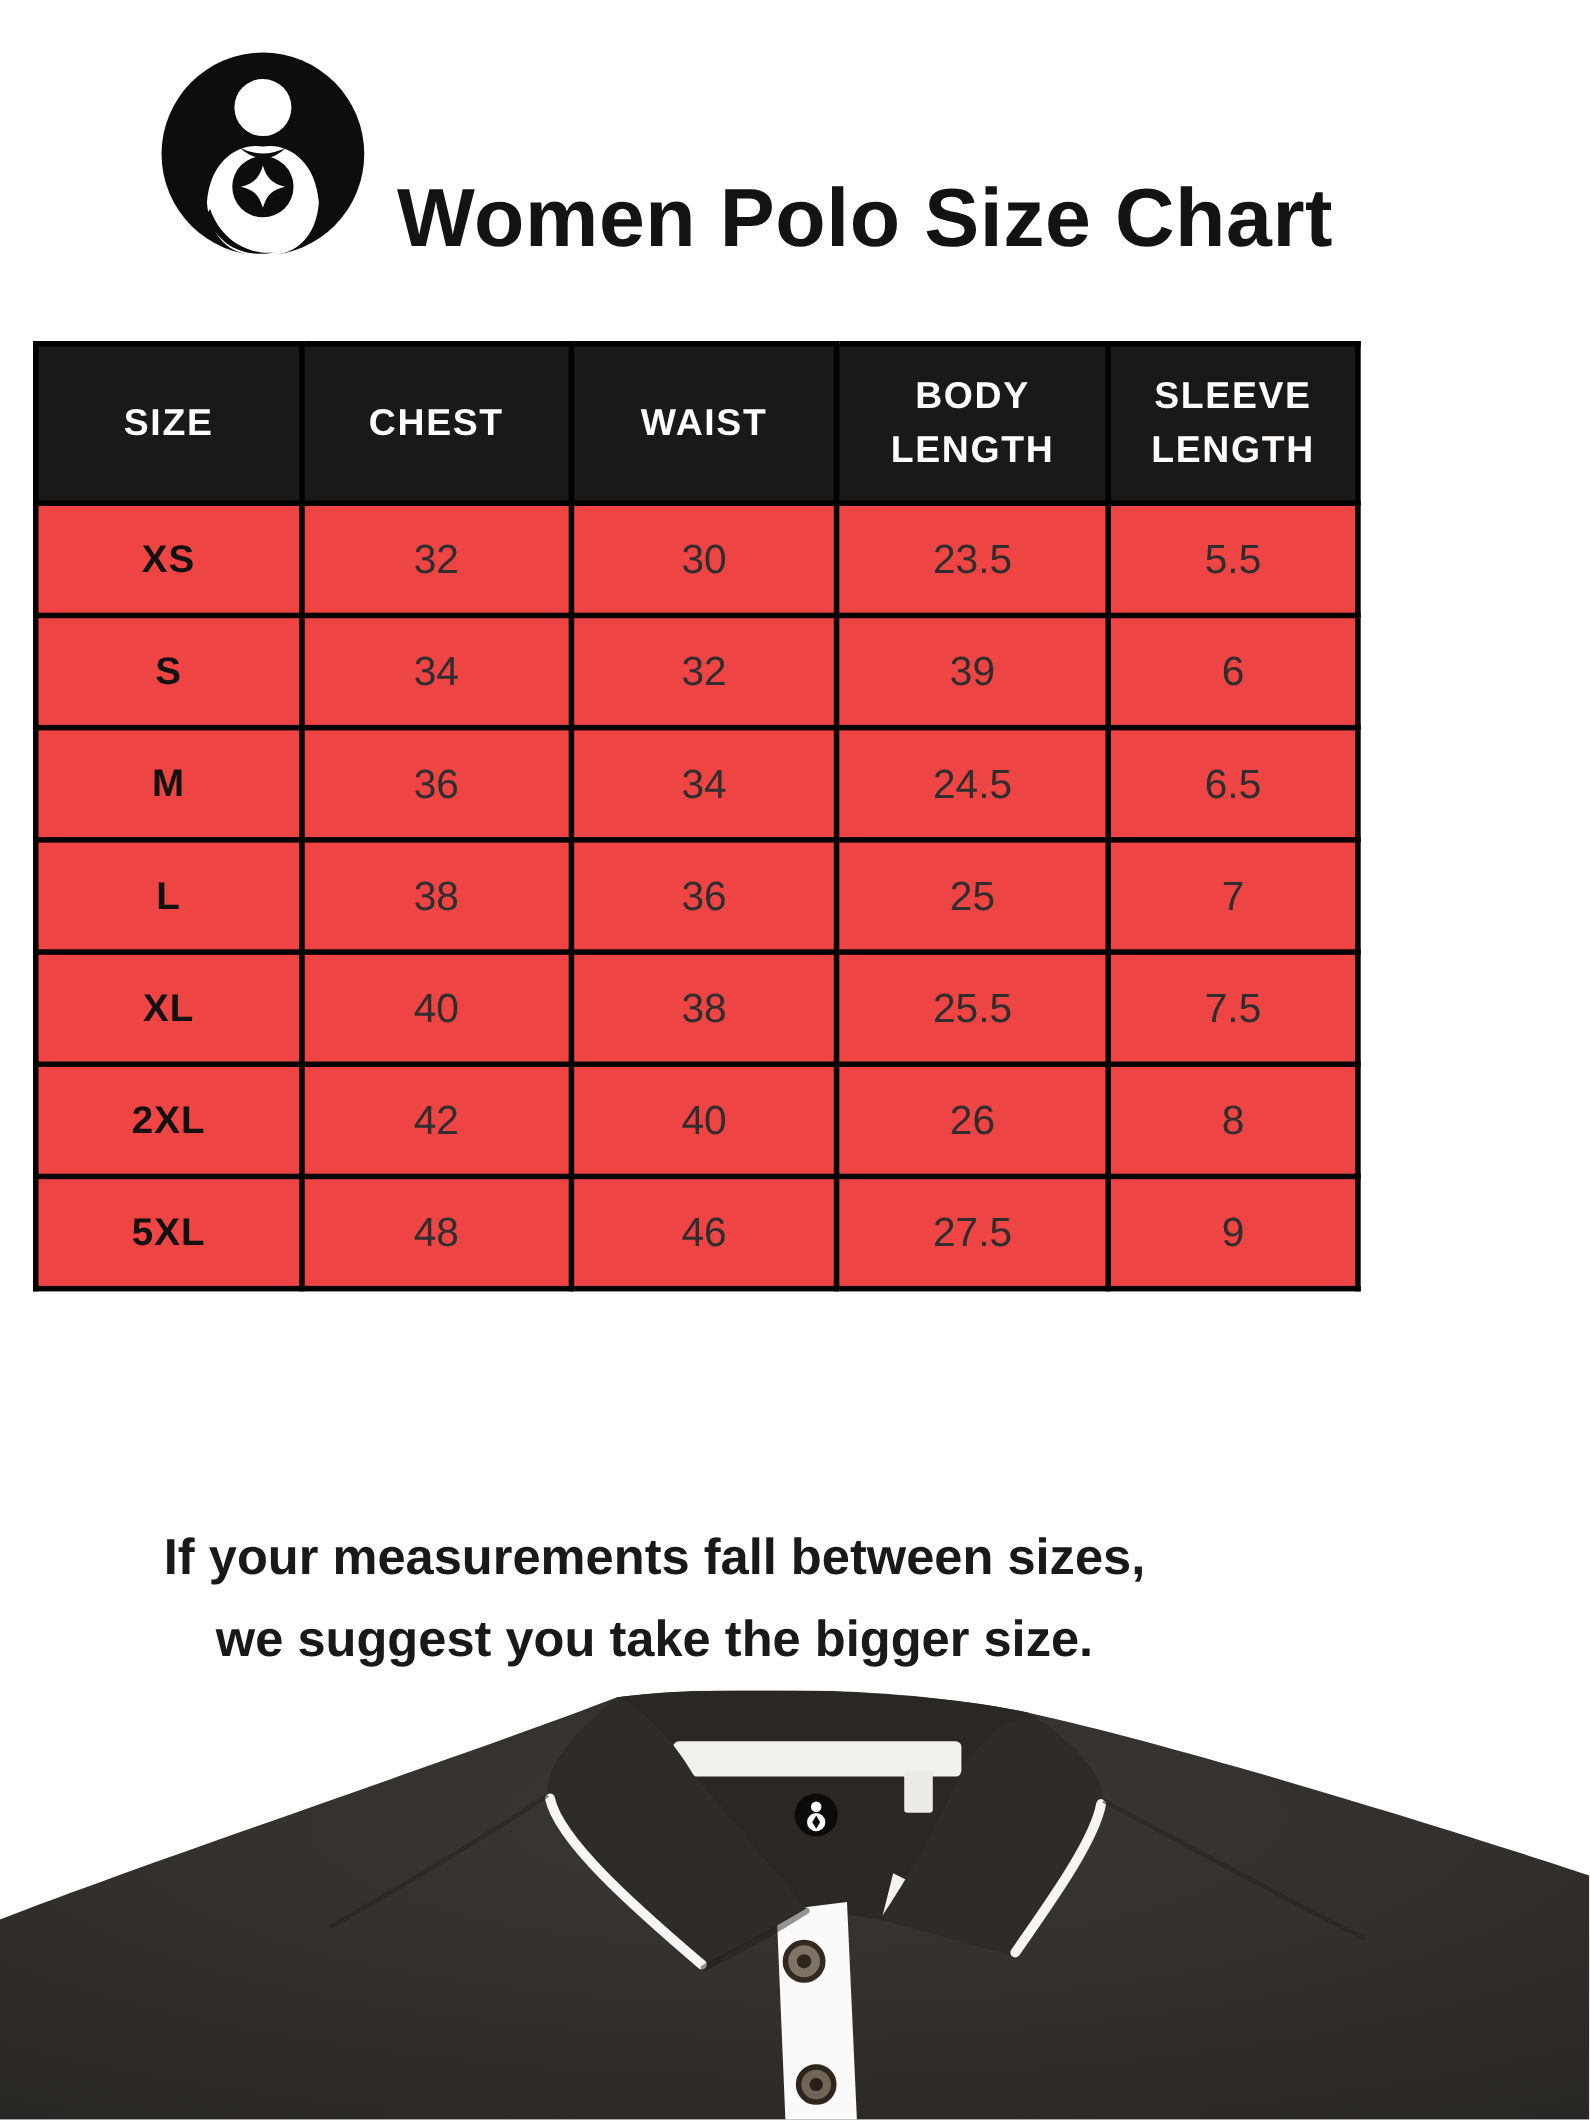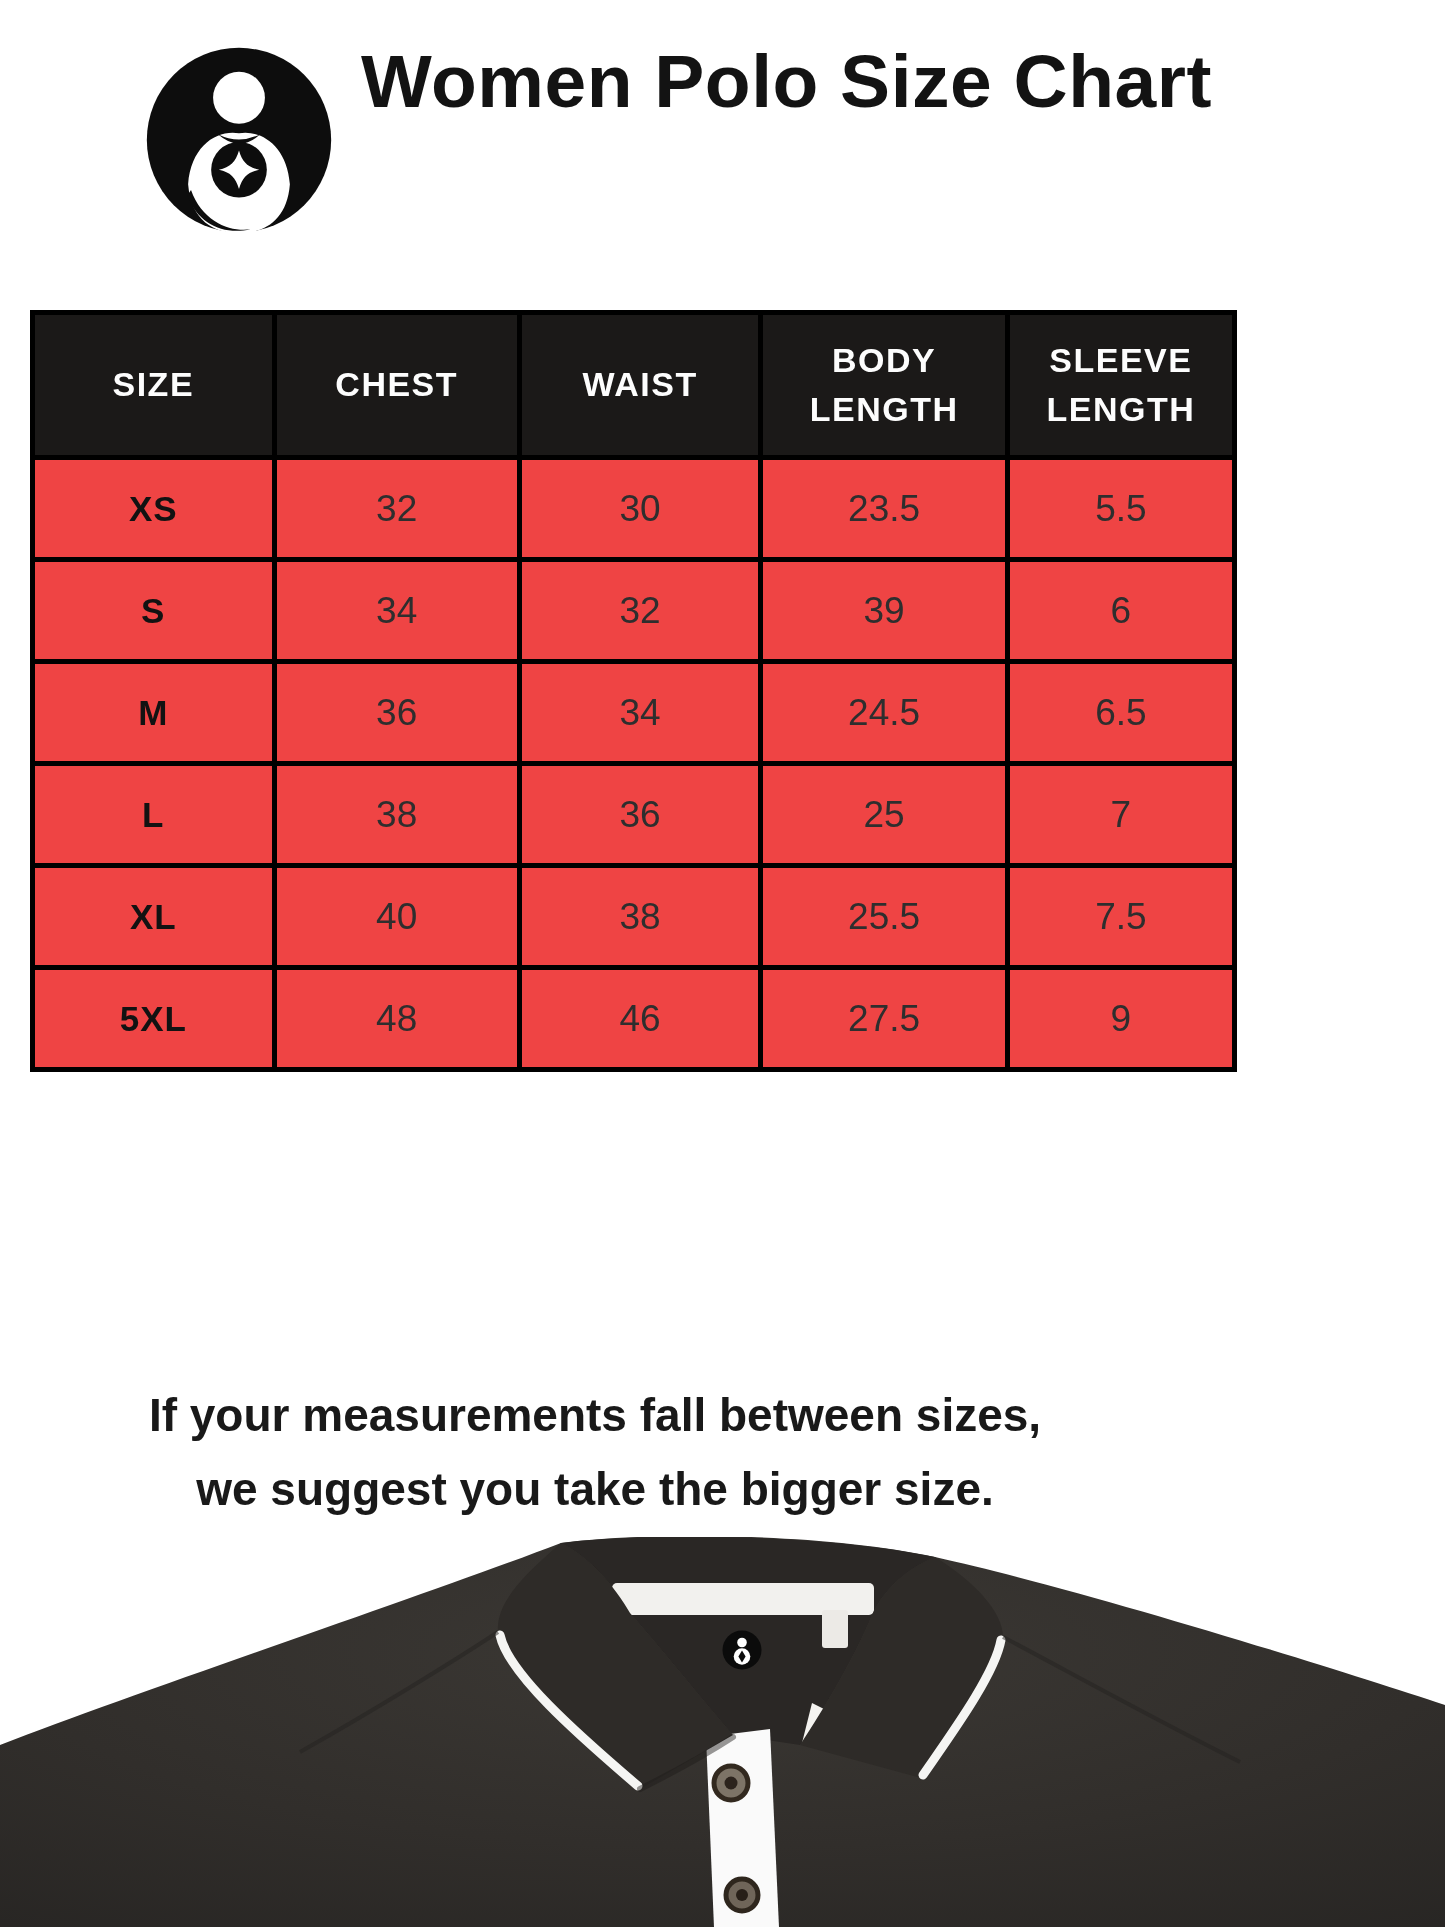--- a/index.html
+++ b/index.html
@@ -1,21 +1,21 @@
 <!DOCTYPE html>
 <html><head>
 <meta charset="utf-8">
 <style>
   html,body{margin:0;padding:0;}
   body{
     width:1445px;height:1927px;background:#ffffff;position:relative;overflow:hidden;
     font-family:"Liberation Sans",sans-serif;
   }
   
-  .brand-header{position:absolute;top:44px;left:143px;display:flex;align-items:flex-start;}
+  .brand-header{position:absolute;top:44px;left:143px;display:flex;align-items:flex-end;}
   .brand-logo{width:192px;height:192px;flex:0 0 auto;}
   .page-title{
     margin:0 0 0 26px;font-size:75px;font-weight:800;color:#131313;
     letter-spacing:0.5px;white-space:nowrap;line-height:1;
   }
   
   .size-table{
     position:absolute;top:310px;left:30px;width:1207px;
     border-collapse:collapse;table-layout:fixed;
   }
@@ -97,20 +97,27 @@
       <td>7</td>
     </tr>
     <tr>
       <td class="size-cell">XL</td>
       <td>40</td>
       <td>38</td>
       <td>25.5</td>
       <td>7.5</td>
     </tr>
     <tr>
+      <td class="size-cell">2XL</td>
+      <td>42</td>
+      <td>40</td>
+      <td>26</td>
+      <td>8</td>
+    </tr>
+    <tr>
       <td class="size-cell">5XL</td>
       <td>48</td>
       <td>46</td>
       <td>27.5</td>
       <td>9</td>
     </tr>
   </tbody>
 </table>
 
 <div class="note">

